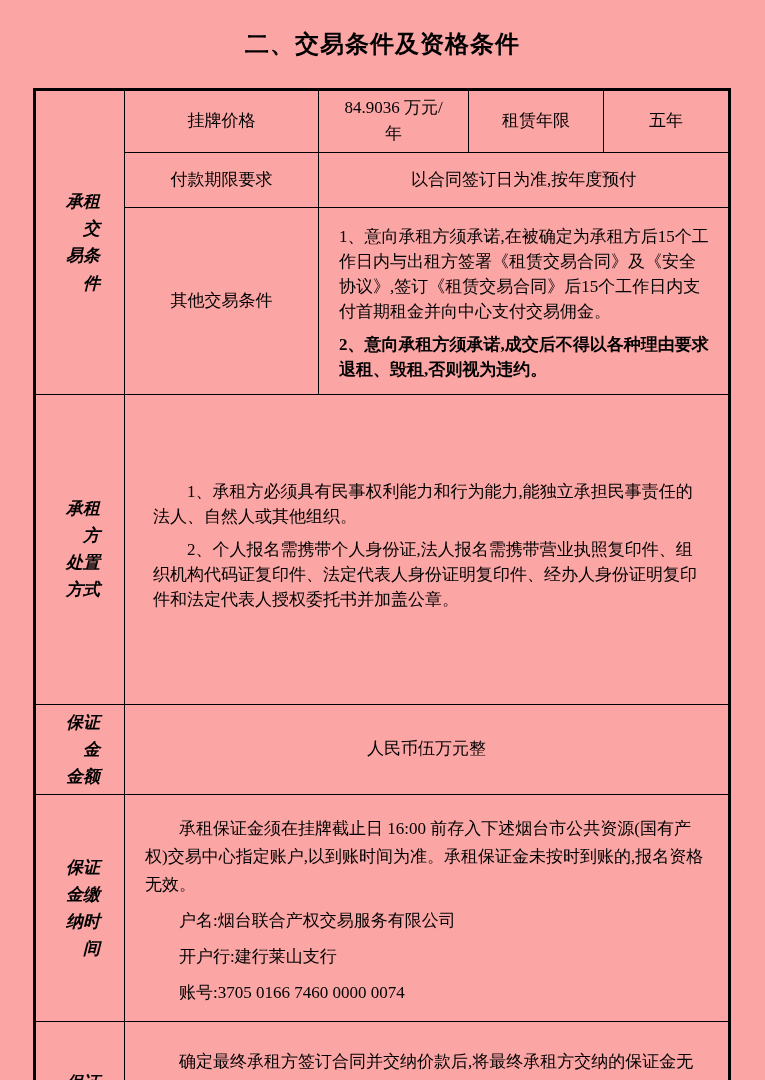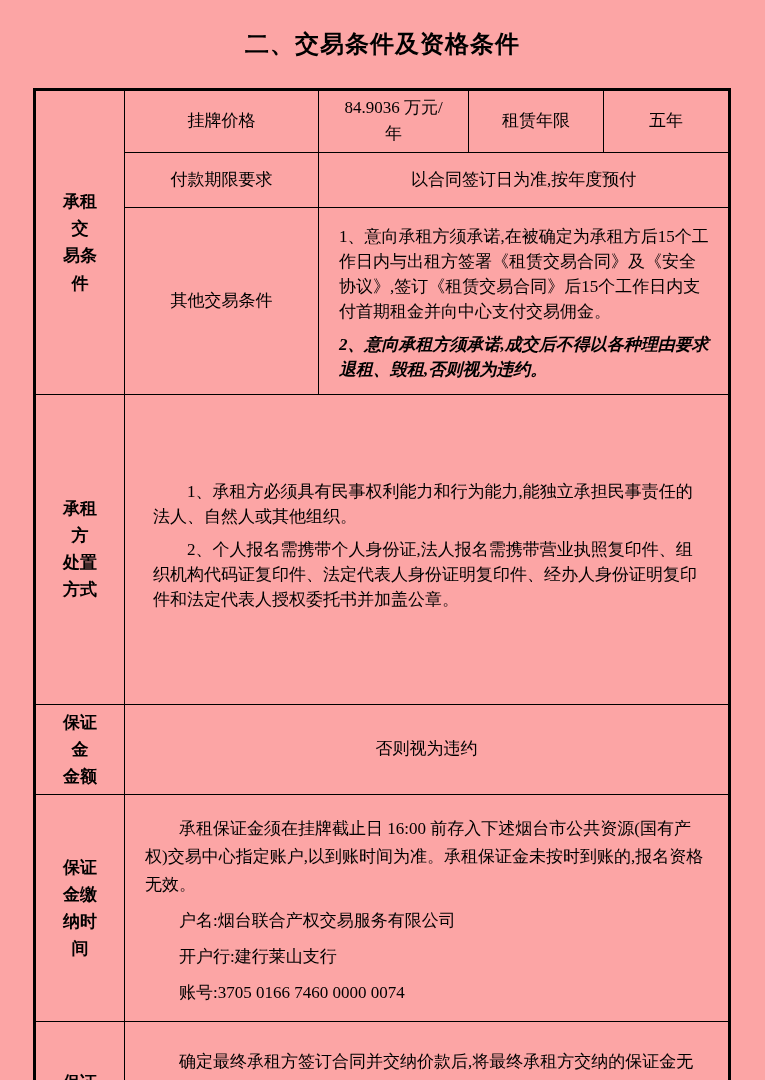--- a/index.html
+++ b/index.html
@@ -31,32 +31,33 @@
     border: 1px solid #000000;
     font-size: 17px;
     line-height: 1.55;
     padding: 4px 24px;
     vertical-align: middle;
     word-break: break-all;
     overflow: hidden;
   }
   td.rowhead {
     font-weight: bold;
-    text-align: center;
+    text-align: right;
     white-space: pre-line;
     line-height: 1.6;
+    font-style: italic;
   }
   td.sublabel { text-align: center; }
   td.center { text-align: center; }
   td.other-cond-content {
     vertical-align: top;
     padding: 8px 10px 4px 12px;
     line-height: 25px;
   }
-  td.other-cond-content .bold-item { font-weight: bold; font-style: italic; }
+  td.other-cond-content .bold-item { font-weight: bold; }
   td.qual-content {
     vertical-align: top;
     padding: 76px 14px 6px 20px;
     line-height: 25px;
   }
   td.pay-content {
     vertical-align: top;
     padding: 12px 8px 6px 12px;
     line-height: 28px;
   }
@@ -112,21 +113,21 @@
 处置方式</td>
         <td class="qual-content" colspan="4">
           <div class="para indent">1、承租方必须具有民事权利能力和行为能力,能独立承担民事责任的法人、自然人或其他组织。</div>
           <div class="para indent">2、个人报名需携带个人身份证,法人报名需携带营业执照复印件、组织机构代码证复印件、法定代表人身份证明复印件、经办人身份证明复印件和法定代表人授权委托书并加盖公章。</div>
         </td>
       </tr>
 
       <tr style="height:52px;">
         <td class="rowhead">保证金
 金额</td>
-        <td class="center" colspan="4">否则视为违约</td>
+        <td class="center" colspan="4">人民币伍万元整</td>
       </tr>
 
       <tr style="height:185px;">
         <td class="rowhead">保证金缴
 纳时间</td>
         <td class="pay-content" colspan="4">
           <div class="para indent">承租保证金须在挂牌截止日 16:00 前存入下述烟台市公共资源(国有产权)交易中心指定账户,以到账时间为准。承租保证金未按时到账的,报名资格无效。</div>
           <div class="para indent">户名:烟台联合产权交易服务有限公司</div>
           <div class="para indent">开户行:建行莱山支行</div>
           <div class="para indent">账号:3705 0166 7460 0000 0074</div>

